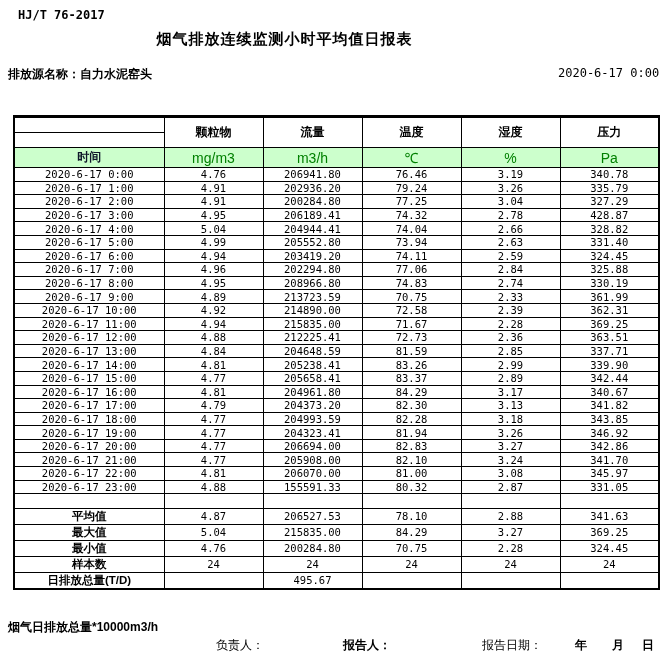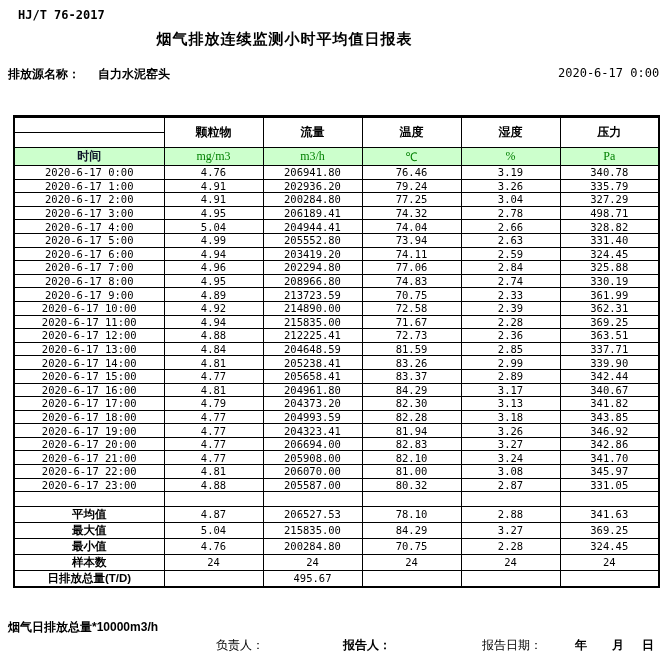--- a/index.html
+++ b/index.html
@@ -6,42 +6,42 @@
   body{
     width:671px;height:659px;position:relative;
     background:#ffffff;color:#000;
     font-family:"Liberation Sans",sans-serif;
     overflow:hidden;
   }
   .abs{position:absolute;}
   .standard{left:18px;top:8px;font-size:12px;font-weight:bold;font-family:"DejaVu Sans Mono",monospace;}
   .title{left:0;top:30px;width:569px;text-align:center;font-size:15px;font-weight:bold;letter-spacing:1px;}
   .srcline{left:8px;top:66px;font-size:12px;font-weight:bold;}
-  .srcname{margin-left:18px;}
+  .srcname{}
   .hdrdate{left:558px;top:66px;font-size:12px;font-family:"DejaVu Sans Mono",monospace;}
 
   table.report{
     position:absolute;left:13px;top:115px;width:645px;
     border-collapse:collapse;table-layout:fixed;
     border:2px solid #000;border-top:3px solid #000;
   }
   table.report th,table.report td{
     border:1px solid #000;
     padding:0;margin:0;
     text-align:center;vertical-align:middle;
     overflow:hidden;white-space:nowrap;
   }
   col.c-time{width:150px;}
   col.c-val{width:99px;}
   tr.pollutant-row td, tr.pollutant-row th{height:14px;}
   th.pname{font-size:12px;font-weight:bold;}
   td.corner{border-bottom:1px solid #000;}
   tr.unit-row td{
     height:15px;background:#ccffcc;
-    font-family:Liberation Serif, serif;font-size:12px;
+    font-family:Liberation Sans, sans-serif;font-size:14px;
     color:#008000;
   }
   tr.unit-row td.time-h{
     font-family:"Liberation Sans",sans-serif;font-weight:bold;
     color:#0f172a;font-size:12px;
   }
   tbody tr{height:13.6px;}
   td.t,td.n{font-family:"DejaVu Sans Mono",monospace;font-size:10.5px;}
   td.lbl{font-size:11.5px;font-weight:bold;}
   tr.spacer td{height:13.6px;}
@@ -119,21 +119,21 @@
         <td class="n">77.25</td>
         <td class="n">3.04</td>
         <td class="n">327.29</td>
       </tr>
       <tr>
         <td class="t">2020-6-17  3:00</td>
         <td class="n">4.95</td>
         <td class="n">206189.41</td>
         <td class="n">74.32</td>
         <td class="n">2.78</td>
-        <td class="n">498.71</td>
+        <td class="n">428.87</td>
       </tr>
       <tr>
         <td class="t">2020-6-17  4:00</td>
         <td class="n">5.04</td>
         <td class="n">204944.41</td>
         <td class="n">74.04</td>
         <td class="n">2.66</td>
         <td class="n">328.82</td>
       </tr>
       <tr>
@@ -276,21 +276,21 @@
         <td class="t">2020-6-17 22:00</td>
         <td class="n">4.81</td>
         <td class="n">206070.00</td>
         <td class="n">81.00</td>
         <td class="n">3.08</td>
         <td class="n">345.97</td>
       </tr>
       <tr>
         <td class="t">2020-6-17 23:00</td>
         <td class="n">4.88</td>
-        <td class="n">205587.00</td>
+        <td class="n">155591.33</td>
         <td class="n">80.32</td>
         <td class="n">2.87</td>
         <td class="n">331.05</td>
       </tr>
       <tr class="spacer">
         <td class=""></td>
         <td class=""></td>
         <td class=""></td>
         <td class=""></td>
         <td class=""></td>

